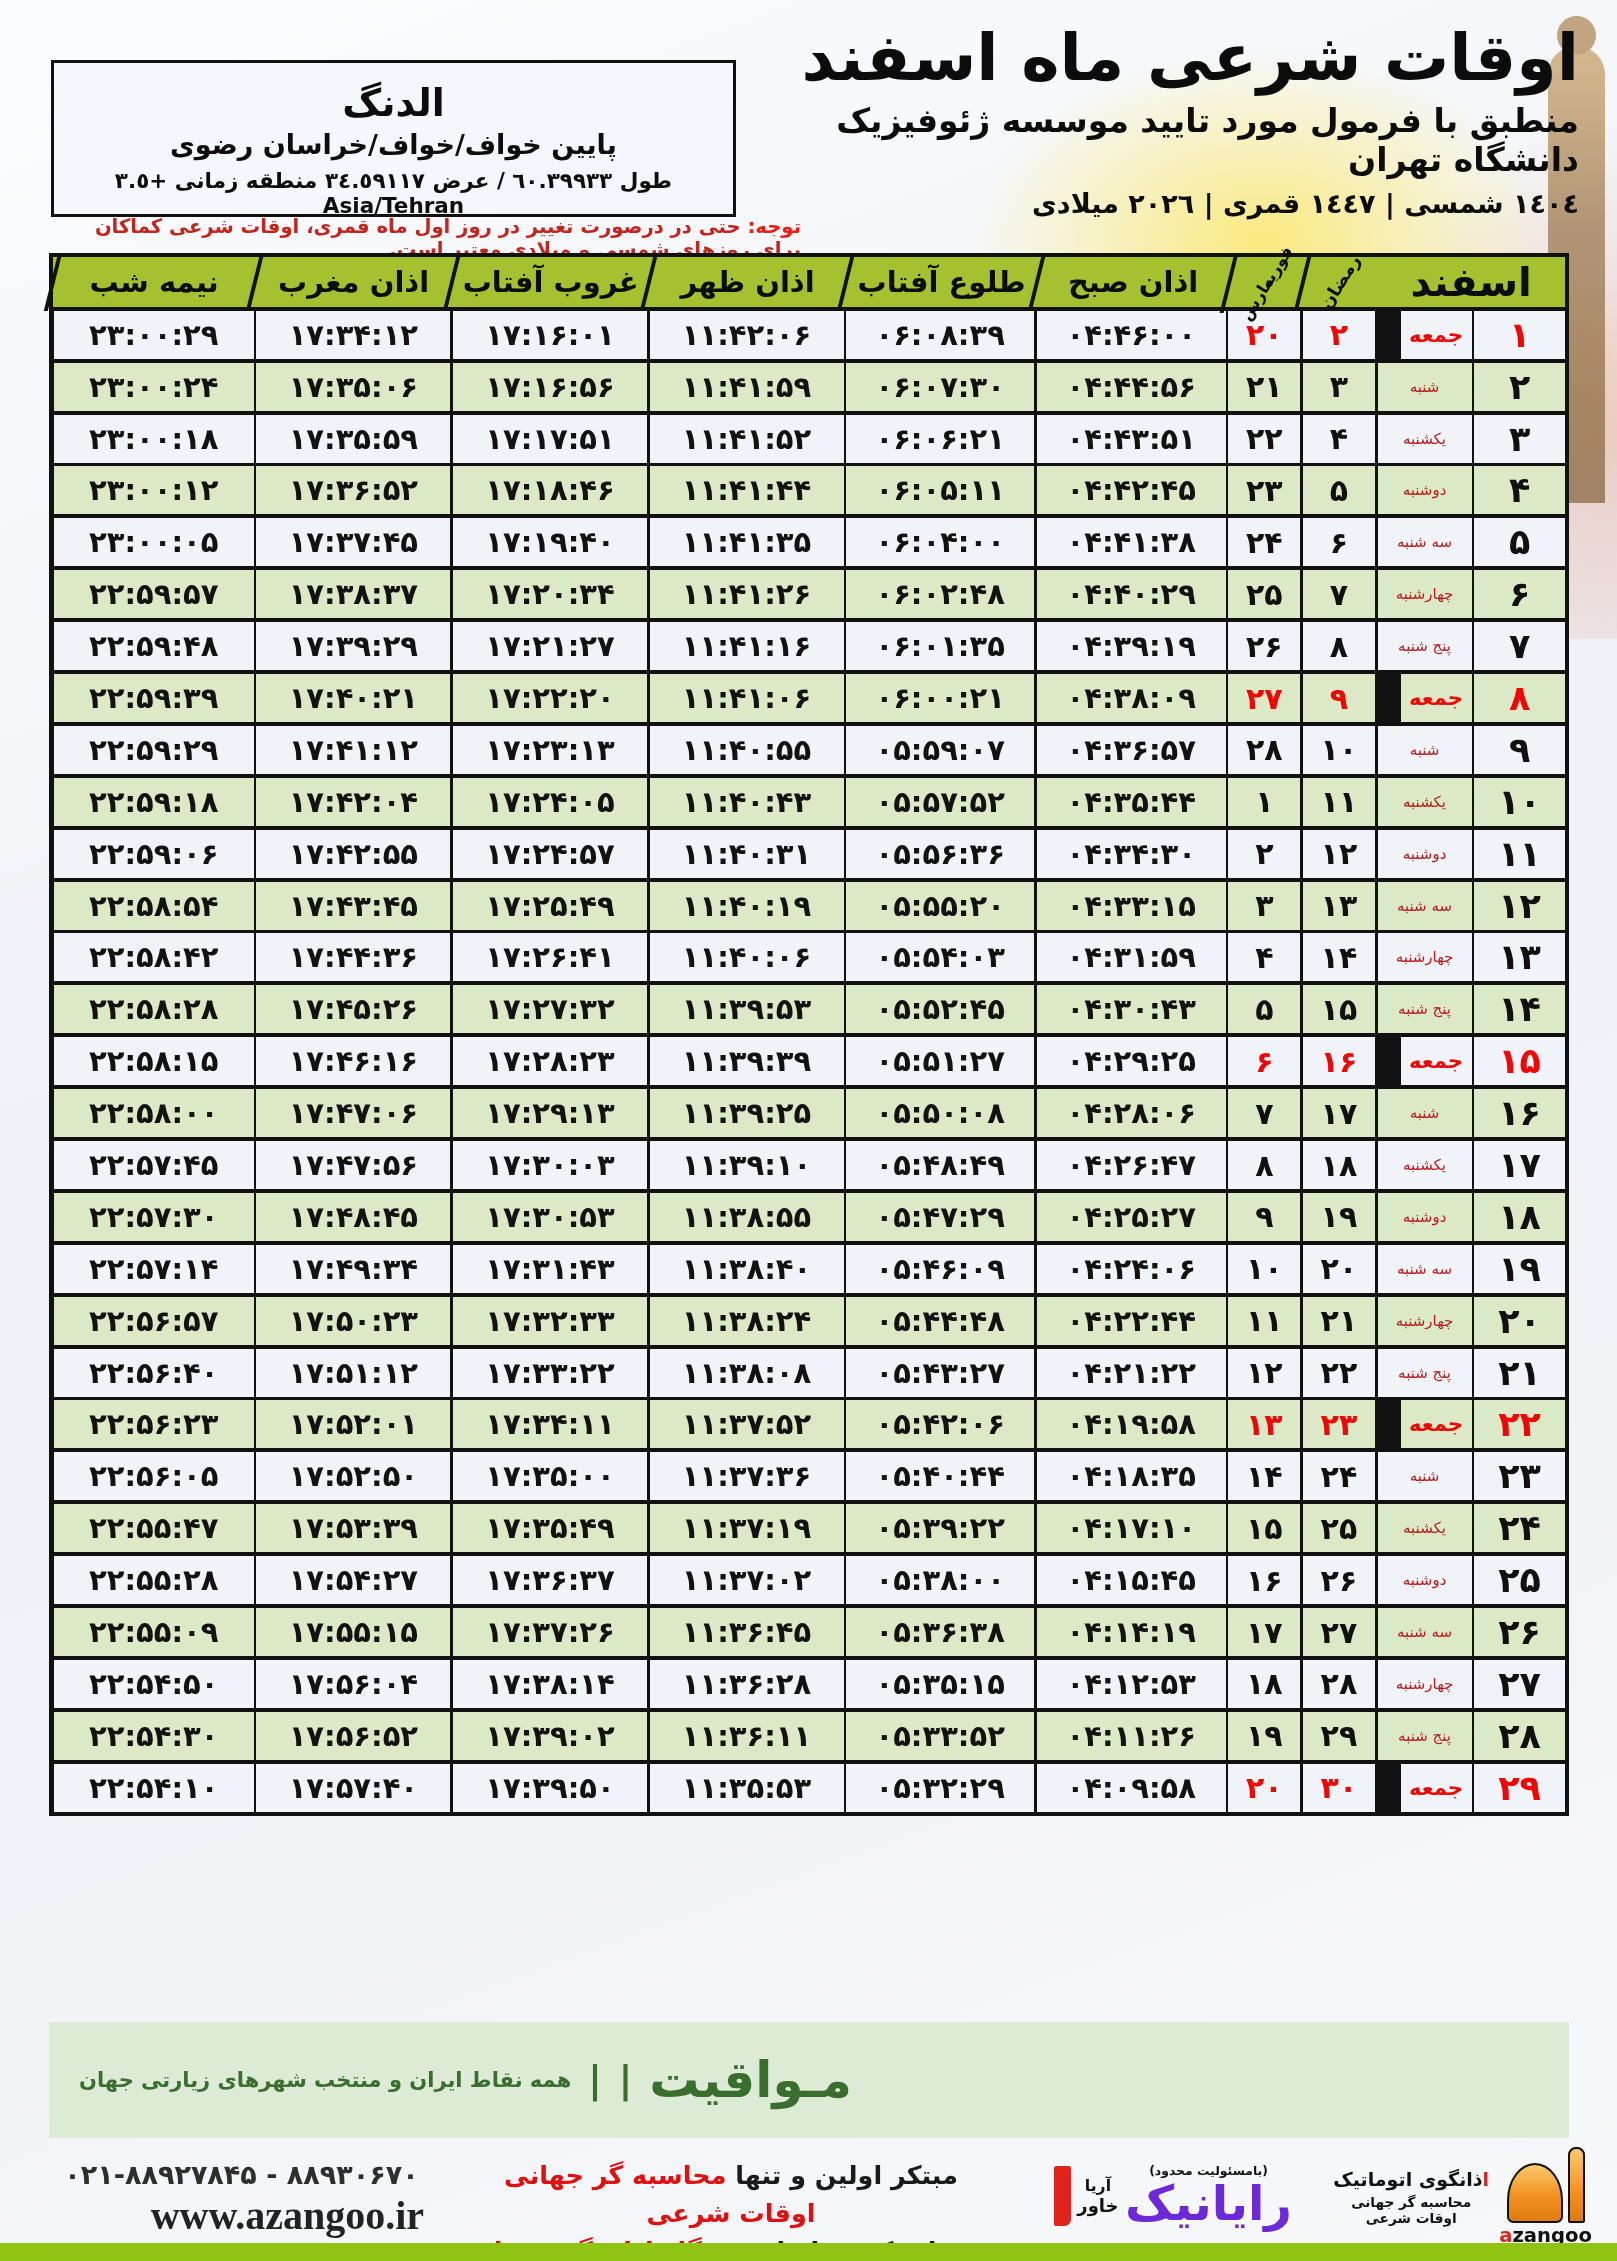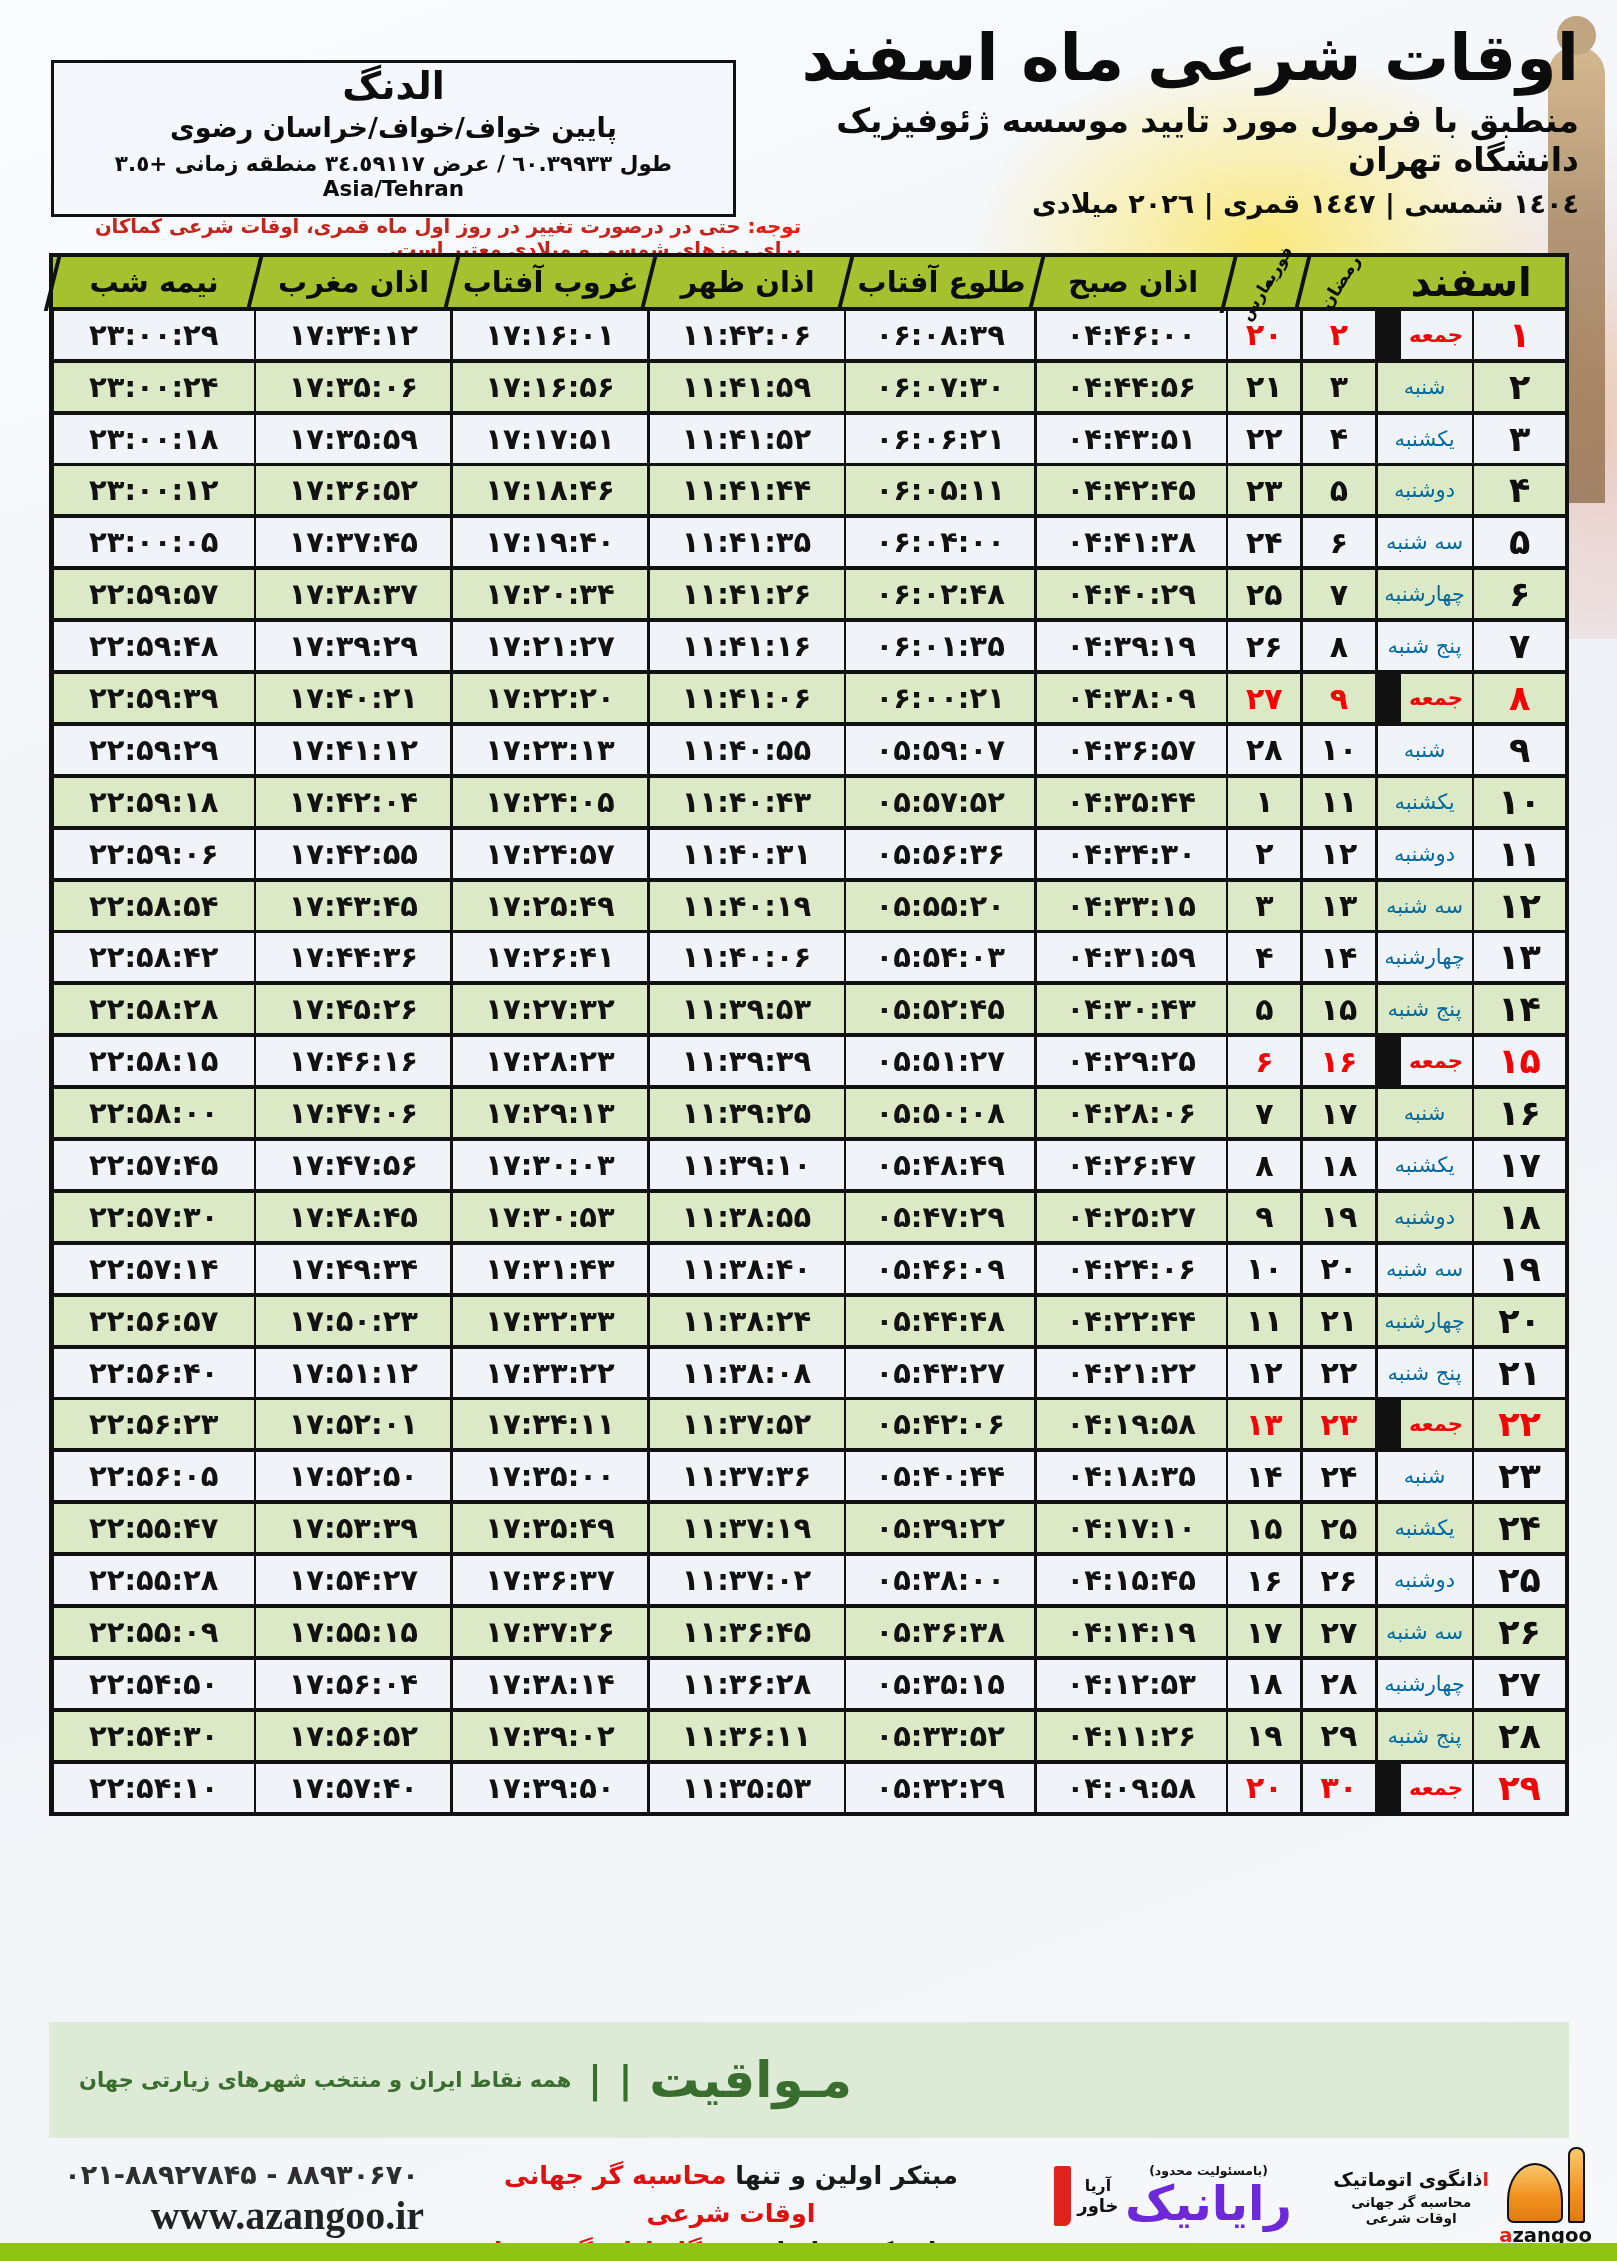--- a/index.html
+++ b/index.html
@@ -18,21 +18,21 @@
   }
   .bg-tower{left:1548px;top:46px;width:57px;height:457px;z-index:0;opacity:.75;
     background:linear-gradient(180deg,#caa36a,#9c7a50 40%,#8a6744);
     border-radius:29px 29px 0 0;}
   .bg-tower::before{content:'';position:absolute;left:9px;top:-30px;width:39px;height:39px;
     border-radius:50%;background:#b08a58;}
   
   .loc-box{left:51px;top:60px;width:679px;height:151px;z-index:2;
     border:3.3px solid #111;background:rgba(243,246,250,.88);
     text-align:center;direction:rtl;}
-  .loc-name{font-size:38px;font-weight:bold;color:#0d0d0d;margin-top:1px;}
+  .loc-name{font-size:38px;font-weight:bold;color:#0d0d0d;margin-top:18px;}
   .loc-region{font-size:27px;color:#0d0d0d;margin-top:3.9px;font-weight:bold;}
   .loc-coords{font-size:21.5px;color:#0d0d0d;margin-top:7.8px;font-weight:bold;}
   
   .title-block{left:737px;top:19.6px;width:842px;z-index:2;text-align:right;direction:rtl;color:#0c0c0c;}
   .main-title{font-size:65px;font-weight:bold;letter-spacing:-0.7px;}
   .sub-title{font-size:33px;font-weight:bold;margin-top:6.5px;}
   .years-line{font-size:27px;font-weight:bold;margin-top:9px;}
   
   .notice{left:51px;top:215px;width:750px;z-index:2;direction:rtl;text-align:right;
     font-size:19.6px;font-weight:bold;}
@@ -53,21 +53,21 @@
   .h-two{flex-direction:column;justify-content:space-between;padding:1.3px 0;}
   .h-two .a{align-self:flex-end;margin-right:3.9px;transform:rotate(-58deg);font-size:16.3px;}
   .h-two .b{align-self:flex-start;margin-left:3.9px;transform:rotate(-58deg);font-size:16.3px;}
   .tbody{display:flex;flex-direction:column;gap:3.9px;margin-top:3.9px;}
   .trow{display:grid;direction:rtl;column-gap:2.6px;height:48px;background:#111;
     grid-template-columns:91px 94px 72px 72px 189px 188px 194px 194px 194px 200px;}
   .trow .cell{display:flex;align-items:center;justify-content:center;overflow:hidden;}
   .row-light .cell{background:var(--row-light,#f0f3f8);}
   .row-green .cell{background:var(--row-green,#dbe9c6);}
   .c-day{font-size:35px;font-weight:bold;color:#101010;}
-  .c-week{font-size:21px;color:#0369a1;}
+  .c-week{font-size:15px;color:#b91c1c;}
   .c-num{font-size:30px;font-weight:bold;color:#101010;}
   .c-time{font-size:29px;font-weight:bold;color:#121212;direction:ltr;letter-spacing:0.7px;}
   .fr{color:var(--friday-red,#f10606) !important;}
   .c-week.fr{font-weight:bold;font-size:21px;margin-left:23px;}
   
   .foot-band{left:49px;top:2022px;width:1520px;height:116px;z-index:2;
     background:var(--footer-bg,#dcead6);display:flex;align-items:center;
     justify-content:space-between;padding:0 30px;box-sizing:border-box;}
   .foot-site{font-size:44px;font-weight:bold;color:var(--footer-text,#3a6e2e);}
   .foot-right{direction:rtl;display:flex;align-items:center;gap:17px;color:var(--footer-text,#3a6e2e);}

